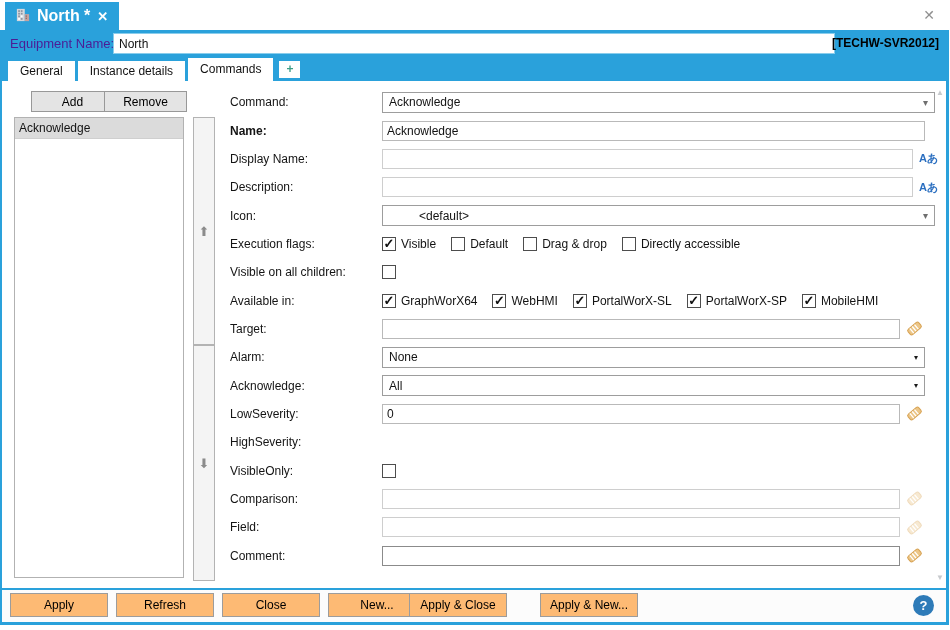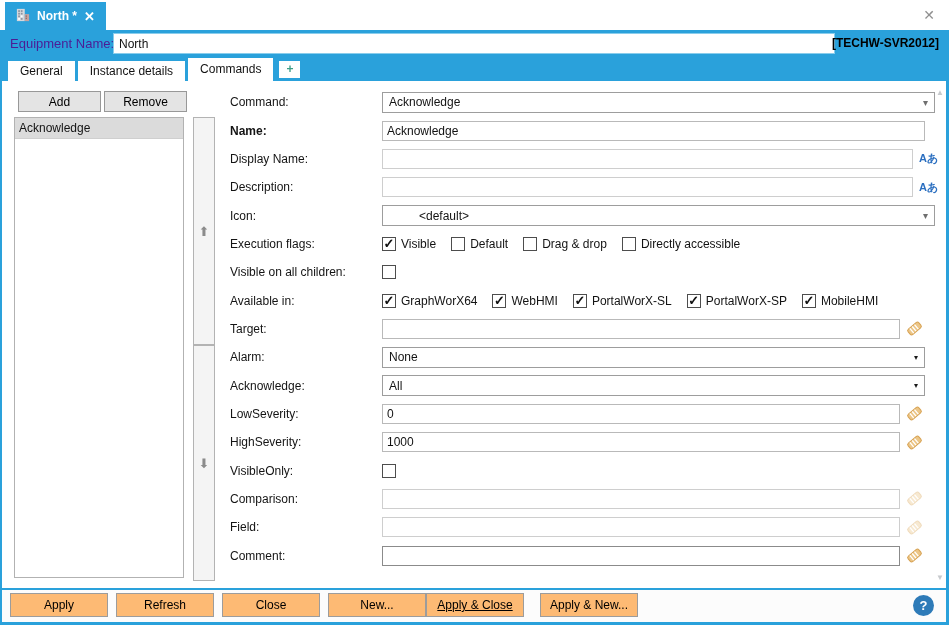--- a/index.html
+++ b/index.html
@@ -3,21 +3,21 @@
 <meta charset="utf-8">
 <style>
   :root{ --blue:#2aa1db; --txt:#131313; }
   *{box-sizing:border-box;}
   body{margin:0;background:#fff;font-family:"Liberation Sans",sans-serif;font-size:12px;color:var(--txt);}
   .stage{position:relative;width:950px;height:630px;background:#fff;overflow:hidden;}
 
   
   .titlebar{position:absolute;left:0;top:0;width:950px;height:30px;background:#fff;}
   .doc-tab{position:absolute;left:5px;top:2px;height:28px;background:var(--blue);display:flex;align-items:center;gap:7px;padding:0 11px;cursor:default;}
-  .doc-tab .t{color:#fff;font-weight:700;font-size:12px;}
+  .doc-tab .t{color:#fff;font-weight:700;font-size:16px;}
   .doc-tab .x{color:#fff;font-weight:700;font-size:13px;cursor:pointer;}
   .win-close{position:absolute;left:920px;top:6px;width:18px;height:18px;color:#8f8f8f;font-size:14px;text-align:center;line-height:18px;cursor:pointer;}
   .b-left{position:absolute;left:0;top:30px;width:2px;height:595px;background:var(--blue);}
   .b-right{position:absolute;left:946px;top:30px;width:3px;height:595px;background:var(--blue);}
   .b-bottom{position:absolute;left:0;top:622px;width:949px;height:3px;background:var(--blue);}
 
   .header{position:absolute;left:0;top:30px;width:949px;height:27px;background:var(--blue);}
   .header .lbl{position:absolute;left:10px;top:0;line-height:27px;color:#4c1d95;font-size:13px;}
   .header input{position:absolute;left:113px;top:3px;width:722px;height:21px;border:1px solid #89cdec;padding:0 5px;font:inherit;color:#111;}
   .header .srv{position:absolute;right:10px;top:0;line-height:27px;color:#000000;font-weight:700;font-size:12px;}
@@ -26,21 +26,21 @@
   .tab{height:20px;line-height:20px;background:#fff;padding:0 12px;color:#121212;cursor:pointer;}
   .tab.active{height:23px;line-height:23px;padding:0 12px;}
   .tab-add{height:17px;width:21px;line-height:16px;background:#fff;color:#3d9e86;text-align:center;font-weight:700;margin:0 0 3px 3px;cursor:pointer;}
 
   .content{position:absolute;left:2px;top:81px;width:944px;height:507px;background:#fff;}
   .blue-sep{position:absolute;left:2px;top:588px;width:944px;height:2px;background:var(--blue);}
   .footer{position:absolute;left:2px;top:590px;width:944px;height:32px;background:#fcfcfc;}
 
   
   .btn{background:#e4e4e4;border:1px solid #989898;font:inherit;text-align:center;cursor:pointer;}
-  #add-btn{position:absolute;left:16px;top:10px;width:83px;height:21px;}
+  #add-btn{position:absolute;left:29px;top:10px;width:83px;height:21px;}
   #remove-btn{position:absolute;left:102px;top:10px;width:83px;height:21px;}
   .cmd-list{position:absolute;left:12px;top:36px;width:170px;height:461px;border:1px solid #b2b2b2;background:#fff;}
   .cmd-item{height:21px;line-height:21px;background:#dbdbdb;border-bottom:1px solid #cfcfcf;padding:0 4px;cursor:pointer;}
 
   .arrowcol{position:absolute;left:191px;top:36px;width:22px;height:464px;}
   .arrbtn{position:absolute;left:0;width:22px;background:#f4f4f4;border:1px solid #b3b3b3;display:flex;align-items:center;justify-content:center;color:#8b8b8b;font-size:13px;cursor:pointer;}
 
   
   .form{position:absolute;left:228px;top:7px;width:706px;height:482px;display:flex;flex-direction:column;}
   .frow{display:flex;align-items:center;height:28.35px;}
@@ -286,33 +286,20 @@
                   <line x1="5" y1="5.5" x2="5" y2="11.5" stroke="#fff" stroke-width="1.3"></line>
                   <line x1="8" y1="5.5" x2="8" y2="11.5" stroke="#fff" stroke-width="1.3"></line>
                   <line x1="11" y1="5.5" x2="11" y2="11.5" stroke="#fff" stroke-width="1.3"></line>
                 </g>
               </svg>
             </span>
           </div>
         </div>
         <div class="frow">
           <span class="flabel">HighSeverity:</span>
-          <div class="ffield">
-            <input class="inp" value="1000" style="width: 518px;">
-            <span class="tag-icon">
-              <svg width="17" height="17" viewBox="0 0 17 17">
-                <g transform="rotate(-40 8.5 8.5)">
-                  <rect x="1.5" y="5" width="14" height="7" rx="2" fill="#ecc687" stroke="#d7a253" stroke-width="1"></rect>
-                  <line x1="5" y1="5.5" x2="5" y2="11.5" stroke="#fff" stroke-width="1.3"></line>
-                  <line x1="8" y1="5.5" x2="8" y2="11.5" stroke="#fff" stroke-width="1.3"></line>
-                  <line x1="11" y1="5.5" x2="11" y2="11.5" stroke="#fff" stroke-width="1.3"></line>
-                </g>
-              </svg>
-            </span>
-          </div>
         </div>
         <div class="frow">
           <span class="flabel">VisibleOnly:</span>
           <div class="ffield">
             <div class="cbgroup">
               <span class="cbwrap">
                 <span class="cb"></span>
               </span>
             </div>
           </div>
@@ -374,17 +361,17 @@
   </div>
 
   <div class="blue-sep"></div>
 
   <div class="footer" id="footer">
     <div class="help">?</div>
   <button class="fbtn" style="left: 8px;">Apply</button>
       <button class="fbtn" style="left: 114px;">Refresh</button>
       <button class="fbtn" style="left: 220px;">Close</button>
       <button class="fbtn" style="left: 326px;">New...</button>
-      <button class="fbtn" style="left: 424px; text-decoration: underline;">Apply &amp; Close</button>
+      <button class="fbtn" style="left: 407px;">Apply &amp; Close</button>
       <button class="fbtn" style="left: 538px;">Apply &amp; New...</button>
     </div>
 
 </div>
 
 </body></html>

